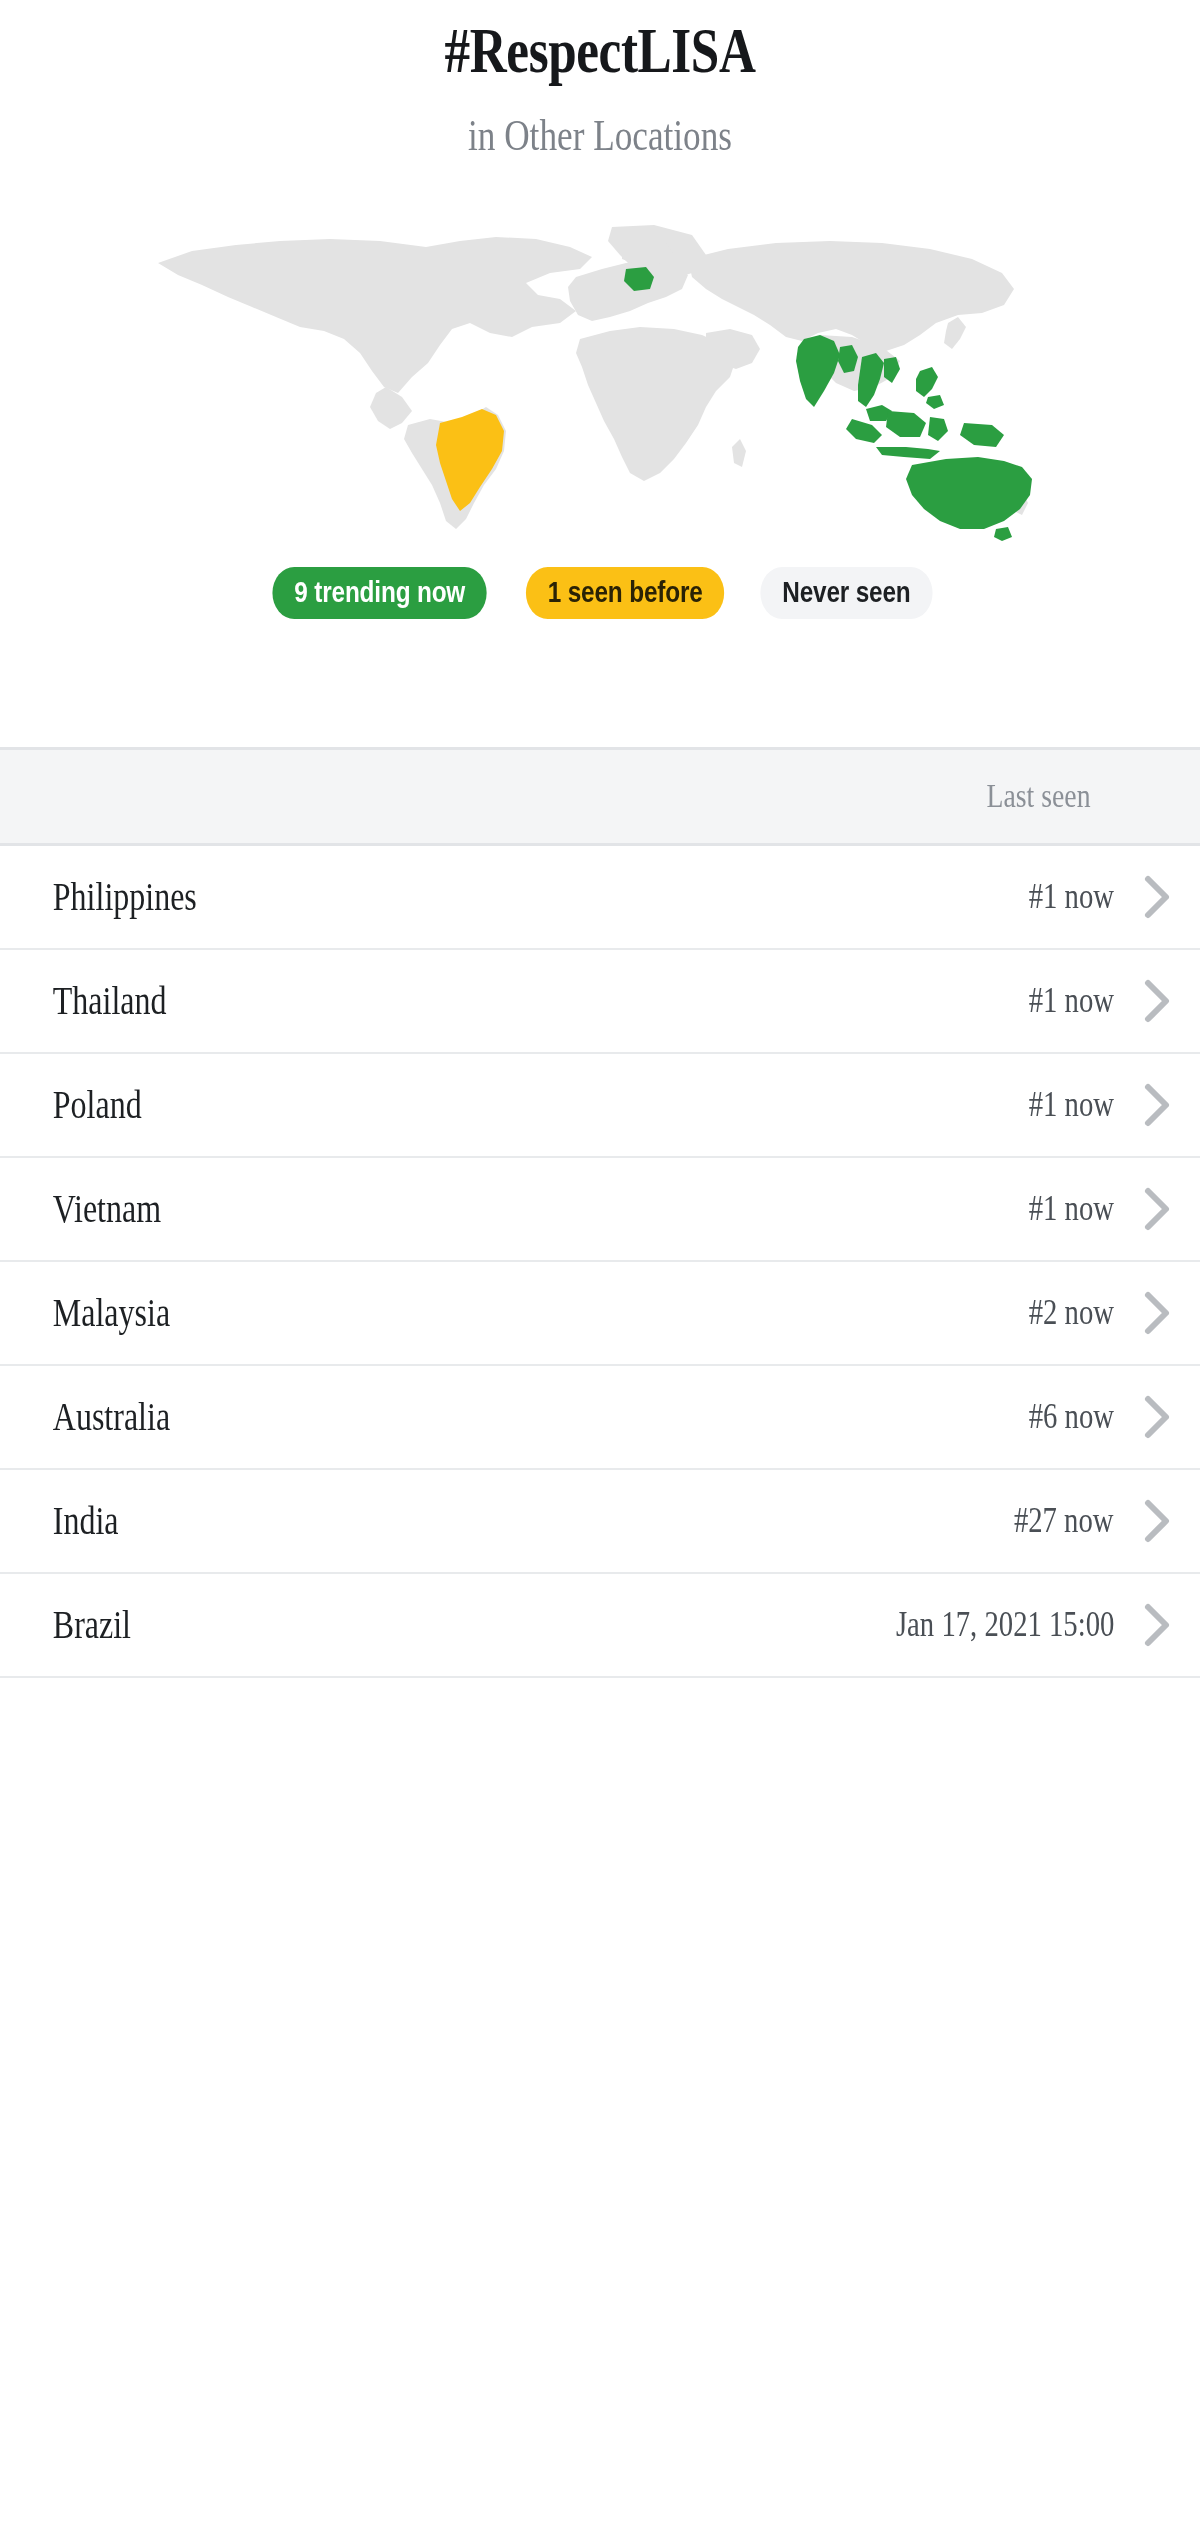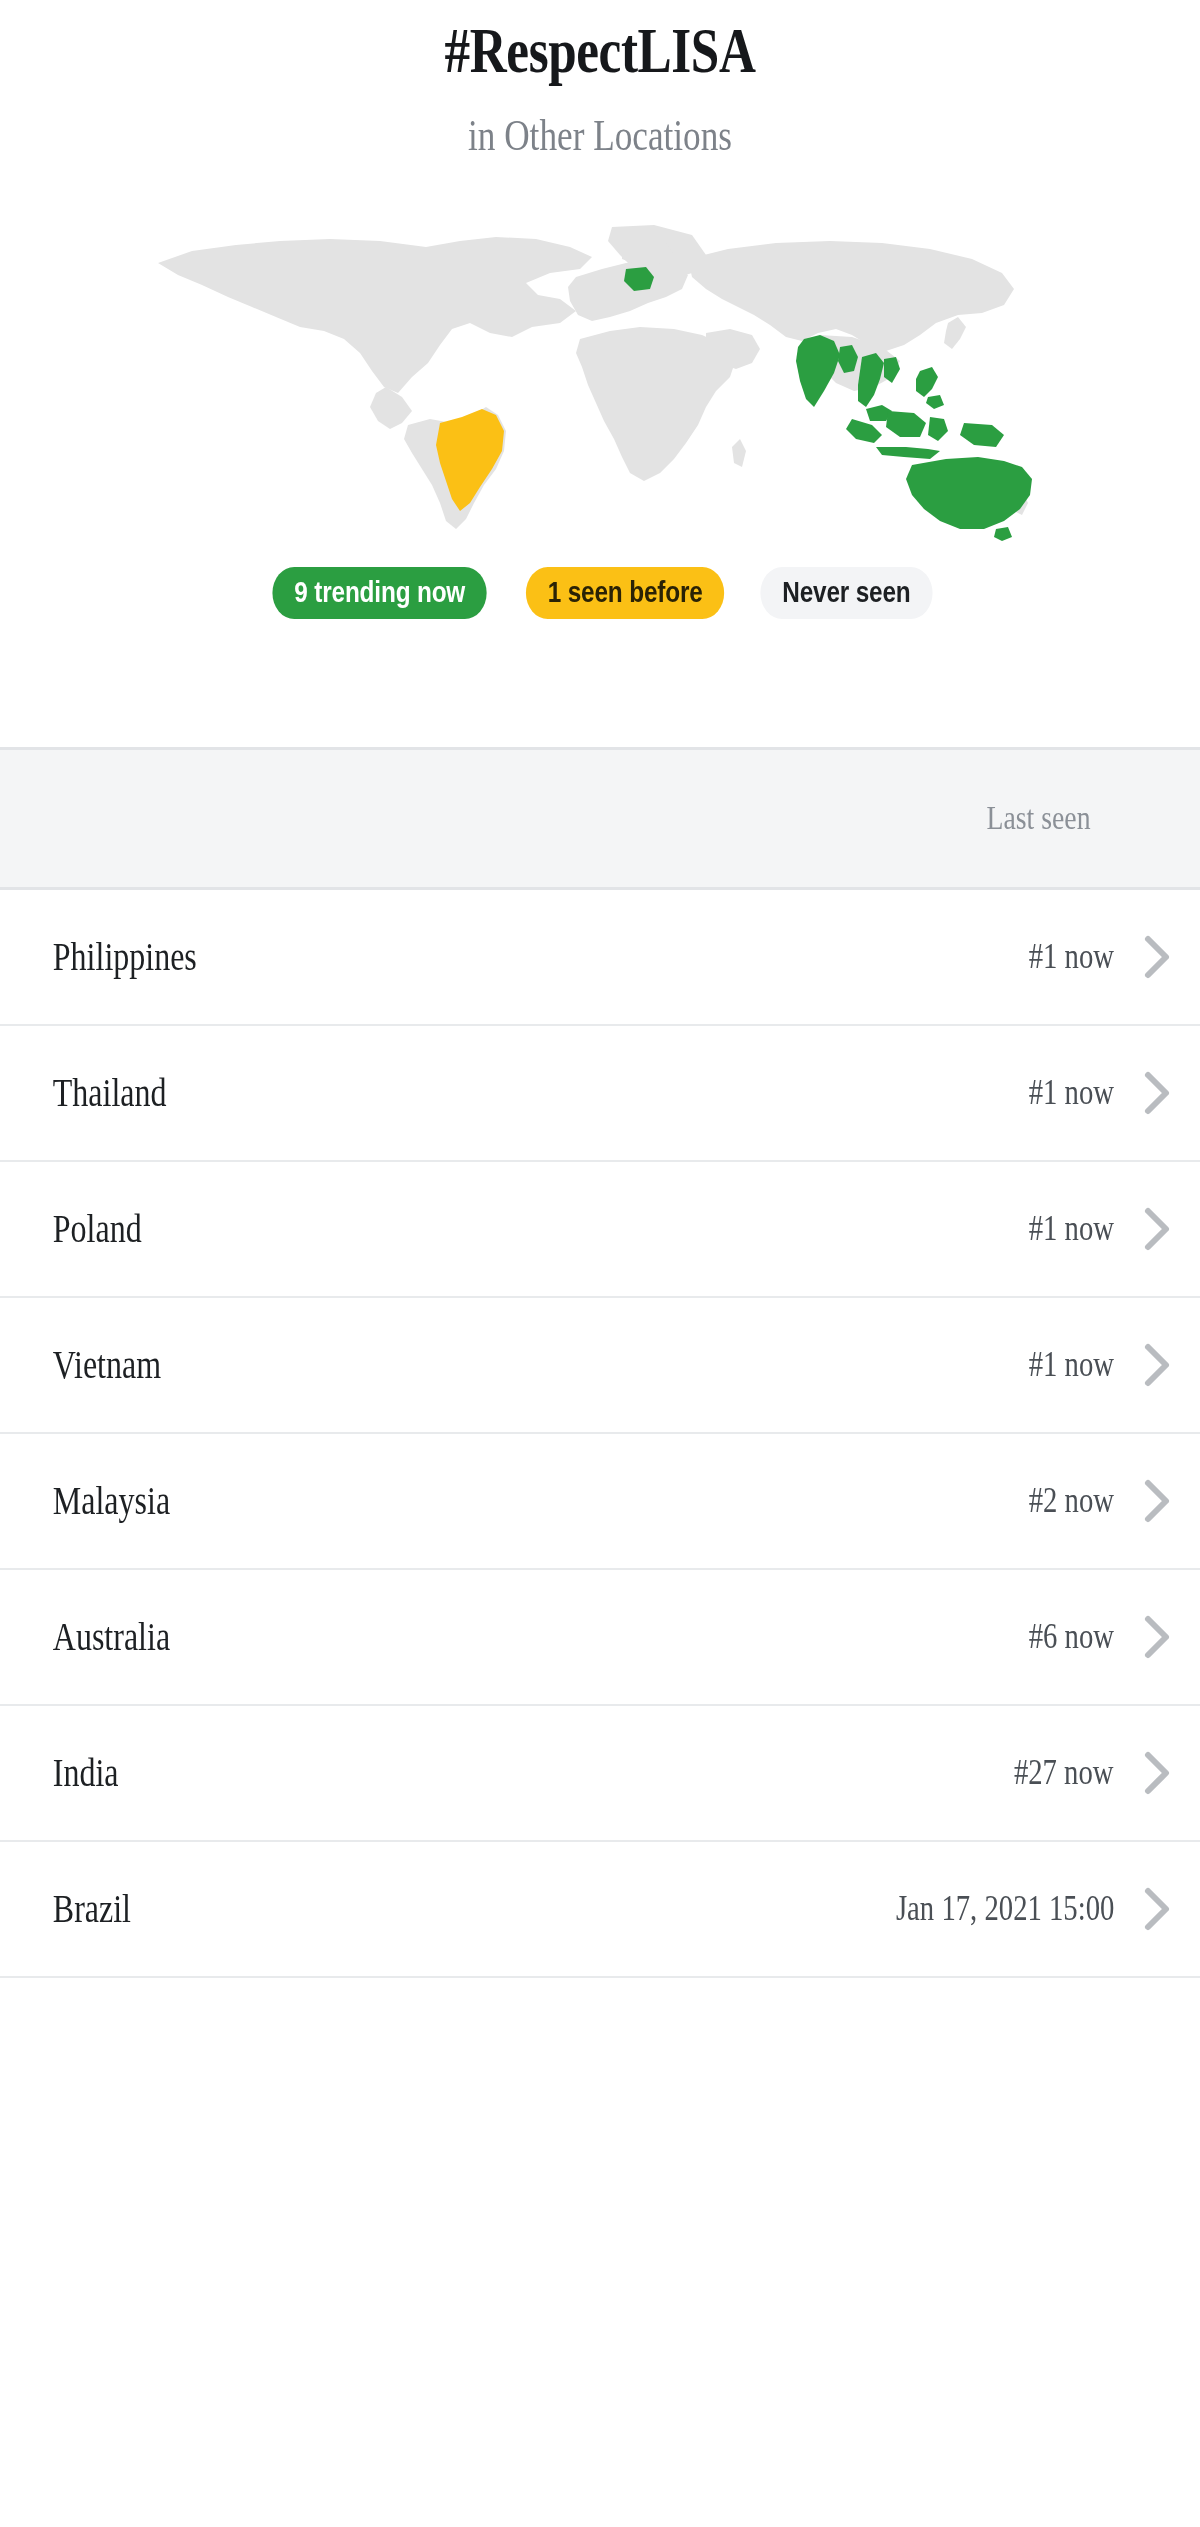--- a/index.html
+++ b/index.html
@@ -83,39 +83,39 @@
   .pill-never    { background: #f3f4f6; color: #1d2023; }
 
   
   .table {
     margin-top: 128px;
     width: 100%;
     border-top: 3px solid #e2e4e7;
   }
   .table-head {
     background: #f4f5f6;
-    height: 140px;
+    height: 96px;
     display: flex;
     align-items: center;
     justify-content: flex-end;
     border-bottom: 3px solid #e2e4e7;
     box-sizing: border-box;
   }
   .head-lastseen {
     font-family: "Liberation Serif", serif;
     font-size: 33px;
     color: #8b9097;
     padding-right: 130px;
     transform: scaleX(0.84);
     transform-origin: right center;
     white-space: nowrap;
   }
 
   .row {
-    height: 136px;
+    height: 104px;
     display: flex;
     align-items: center;
     border-bottom: 2px solid #e8eaec;
     box-sizing: border-box;
     background: #ffffff;
   }
   .row-name {
     flex: 1 1 auto;
     padding-left: 66px;
     font-family: "Liberation Serif", serif;

